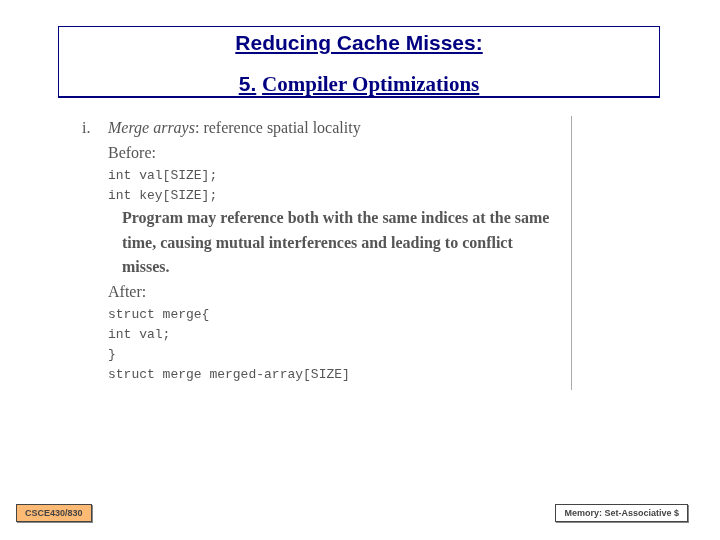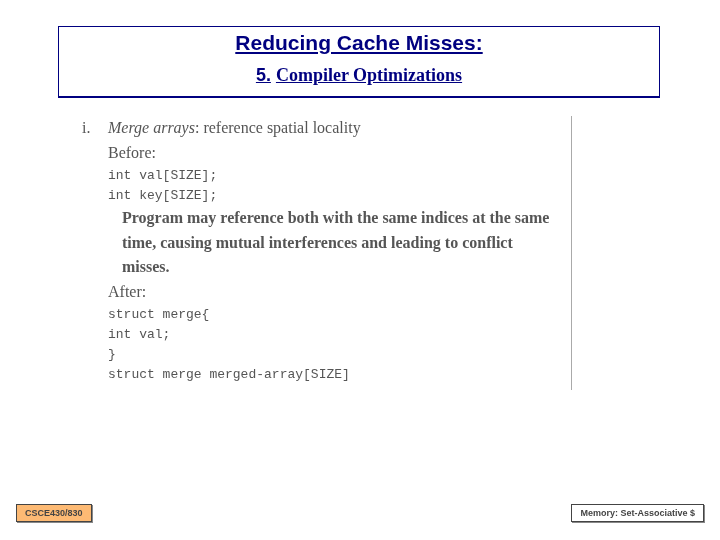--- a/index.html
+++ b/index.html
@@ -22,22 +22,22 @@
     padding-top: 3px;
   }
   .title-line1 {
     font-weight: bold;
     color: #000080;
     font-size: 21px;
     text-decoration: underline;
     line-height: 1.2;
   }
   .title-line2 {
-    font-size: 18px;
-    margin-top: 10px;
+    font-size: 21px;
+    margin-top: 16px;
     line-height:1.2;
   }
   .title-num {
     font-weight: bold;
     color: #000080;
     text-decoration: underline;
   }
   .title-sub {
     color: #000080;
     font-family: "Times New Roman", serif;
@@ -76,21 +76,21 @@
     border: 1px solid #444;
     box-shadow: 1px 1px 0 #888;
     padding: 3px 8px;
     font-size: 9px;
     font-weight: bold;
     color: #444;
     background:#fdba74;
   }
   .footer-right {
     position: absolute;
-    right: 16px;
+    right: 32px;
     bottom: 18px;
     border: 1px solid #444;
     box-shadow: 1px 1px 0 #888;
     padding: 3px 8px;
     font-size: 9px;
     font-weight: bold;
     color: #444;
     background:#fff;
   }
 </style>

